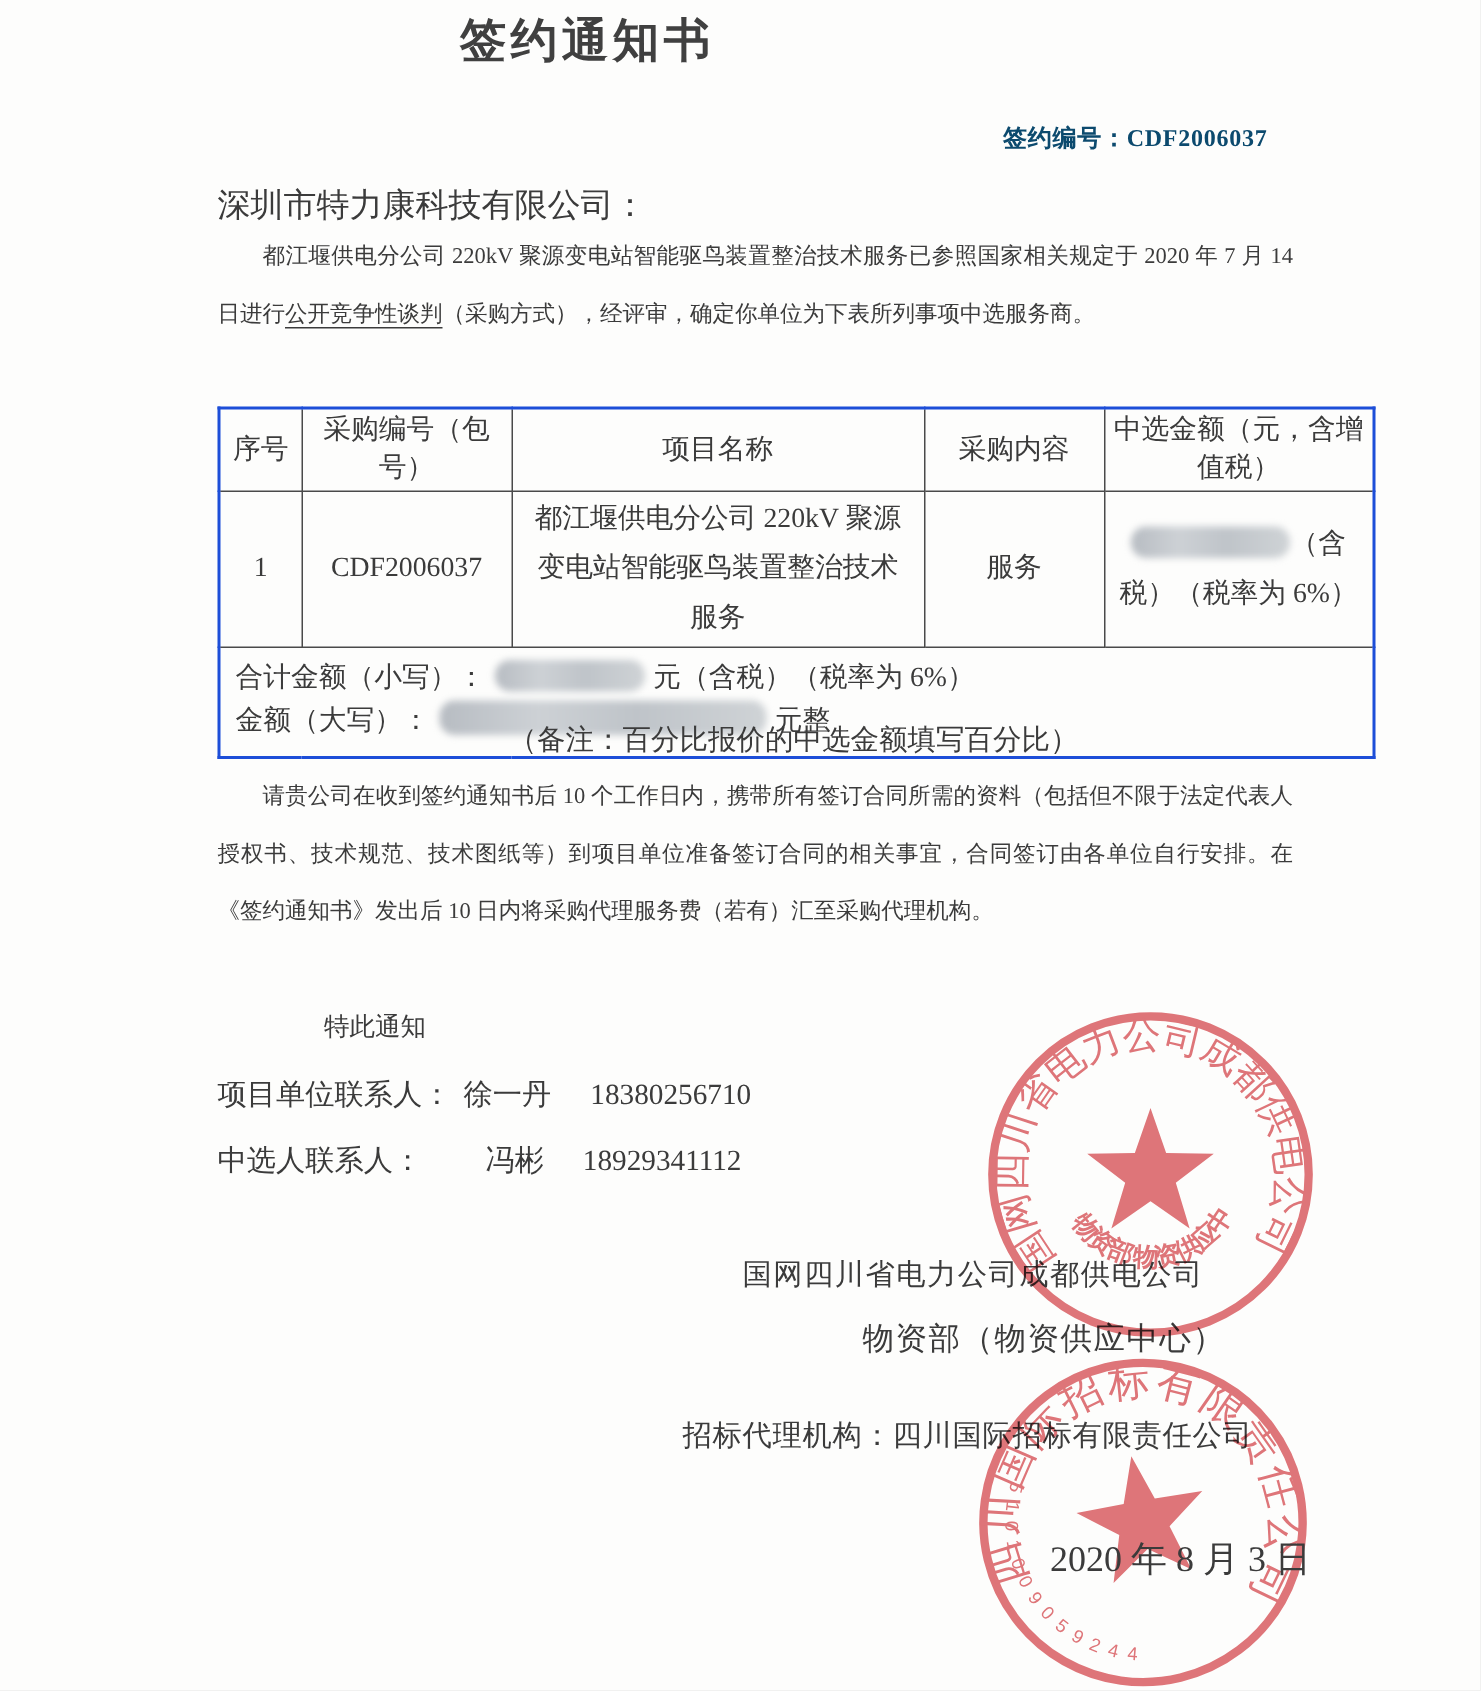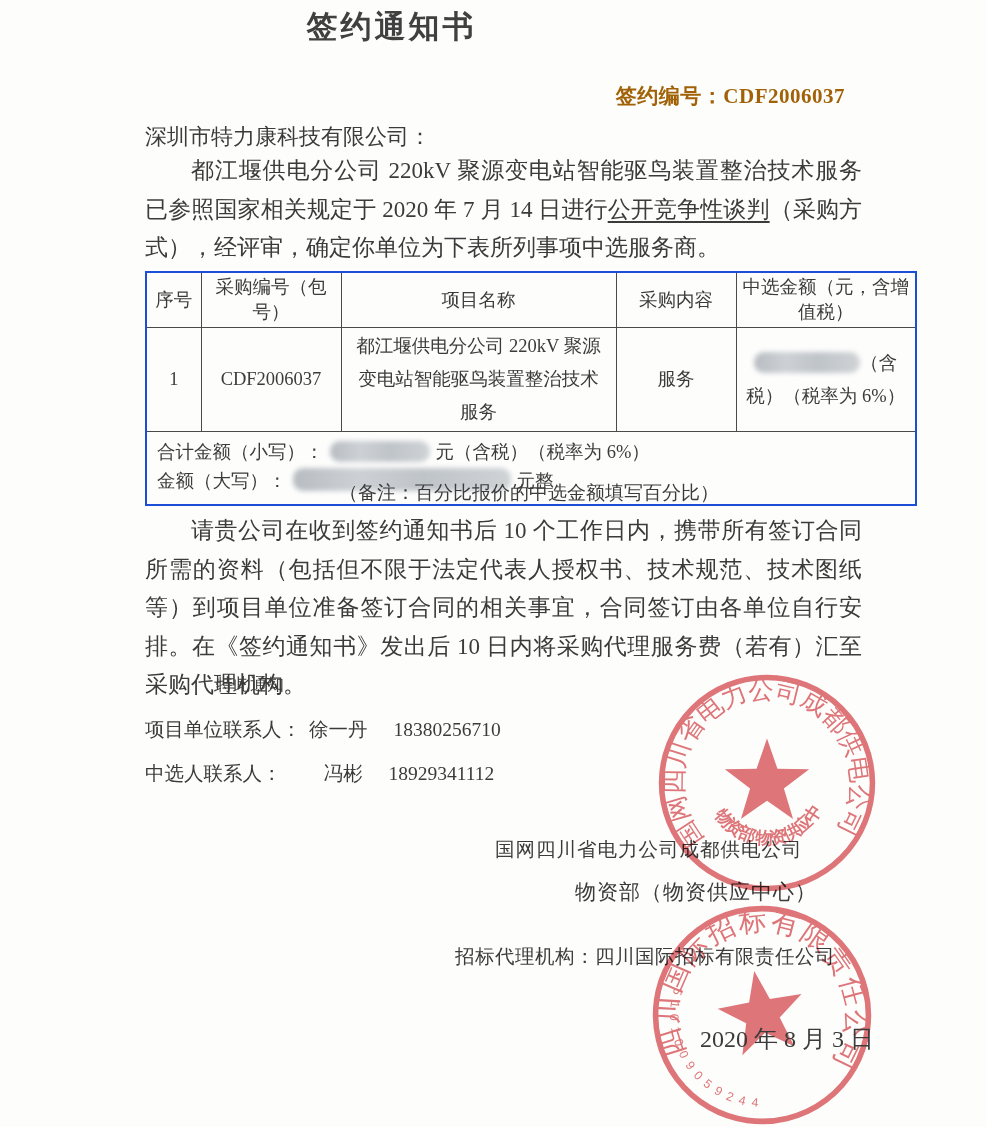--- a/index.html
+++ b/index.html
@@ -8,26 +8,26 @@
     background:#fdfdfc; overflow:hidden;
     font-family:"Liberation Serif","DejaVu Serif",serif;
     color:#3b3b3b;
   }
   .abs { position:absolute; }
   .doc-title {
     top:6px; left:0; width:783px; text-align:center;
     font-size:31px; font-weight:600; letter-spacing:3px; color:#404040;
   }
   .sign-no {
-    top:82px; right:142px; font-size:21px; font-weight:600; color:#a16207;
+    top:82px; right:142px; font-size:16px; font-weight:600; color:#0c4a6e;
     letter-spacing:0.5px;
   }
   .salutation { top:122px; left:145px; font-size:22px; }
   .para {
-    left:145px; width:717px; font-size:23px; line-height:38.5px;
+    left:145px; width:717px; font-size:15px; line-height:38.5px;
     text-align:justify; text-indent:2em; color:#3b3b3b;
   }
   .para1 { top:152px; }
   .para2 { top:512px; }
   .para u { text-underline-offset:4px; }
   .table-wrap { top:271px; left:145px; width:770px; }
   table.main {
     border-collapse:collapse; width:770px; table-layout:fixed;
     font-size:18.5px; color:#3b3b3b;
   }

